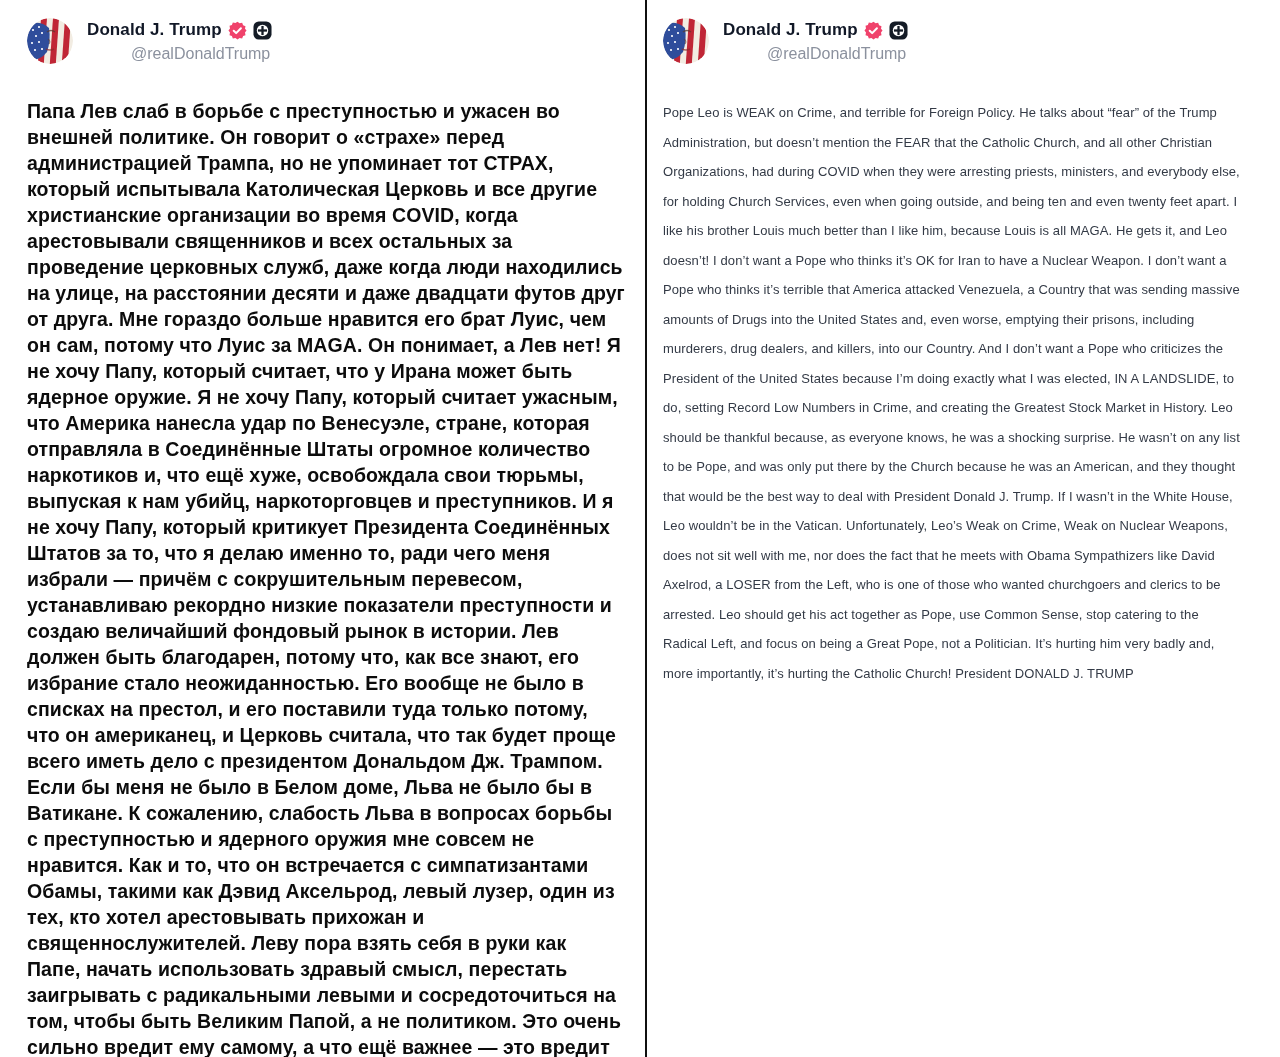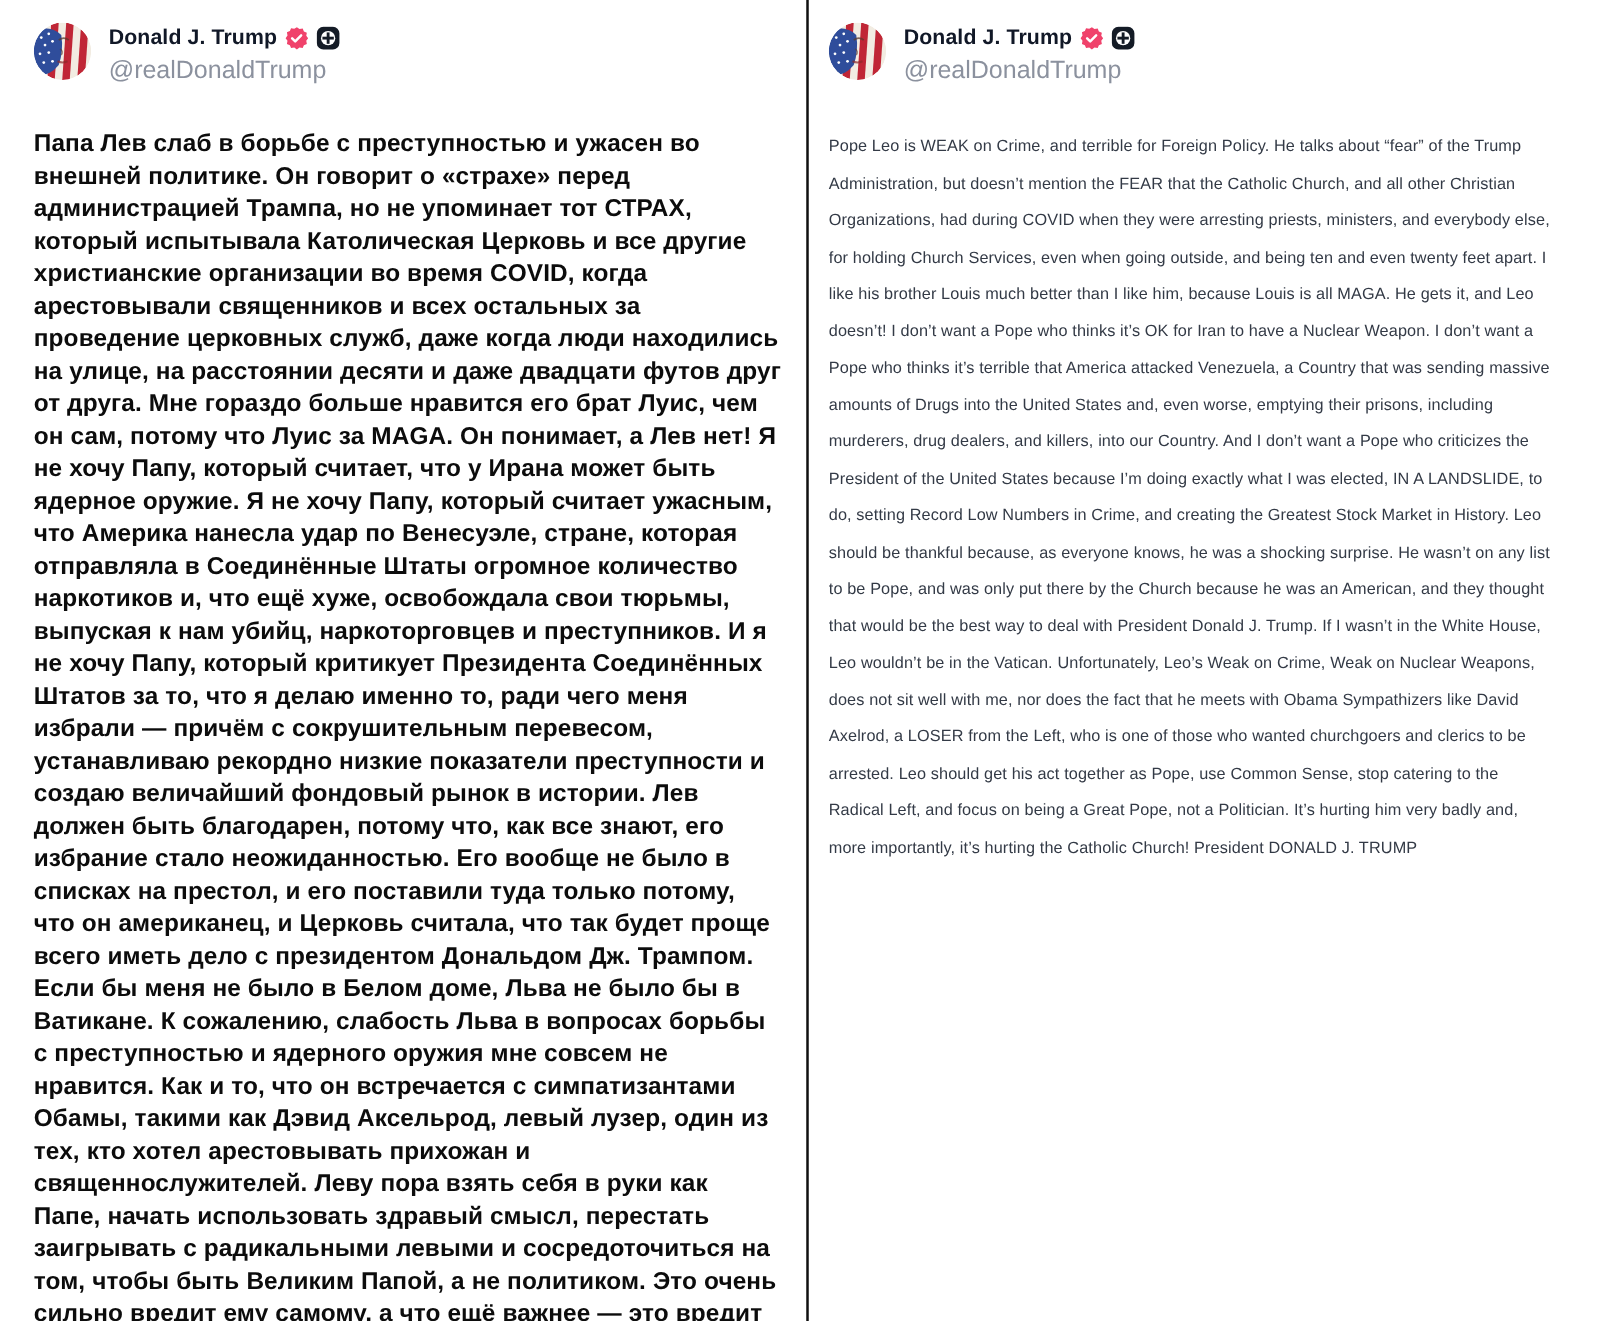--- a/index.html
+++ b/index.html
@@ -23,21 +23,21 @@
   .avatar{
     width:46px;height:46px;border-radius:50%;overflow:hidden;flex:0 0 46px;
     display:block;
   }
   .id-block{padding-top:2px;}
   .name-row{display:flex;align-items:center;gap:6px;}
   .name{
     font-size:17px;font-weight:700;color:var(--author-name);letter-spacing:.1px;
   }
   .badge{width:19px;height:19px;display:inline-block;flex:0 0 19px;}
-  .handle{font-size:20px;color:var(--handle);margin-top:5px;}
+  .handle{font-size:16px;color:var(--handle);margin-top:5px;margin-left:44px;}
   .body{
     margin:34px 0 0 0;
   }
   .body.ru{
     font-size:19.5px;font-weight:700;color:var(--body-left);
     line-height:26px;letter-spacing:.1px;
   }
   .body.en{
     font-size:13px;font-weight:400;color:var(--body-right);
     line-height:29.5px;letter-spacing:.1px;

